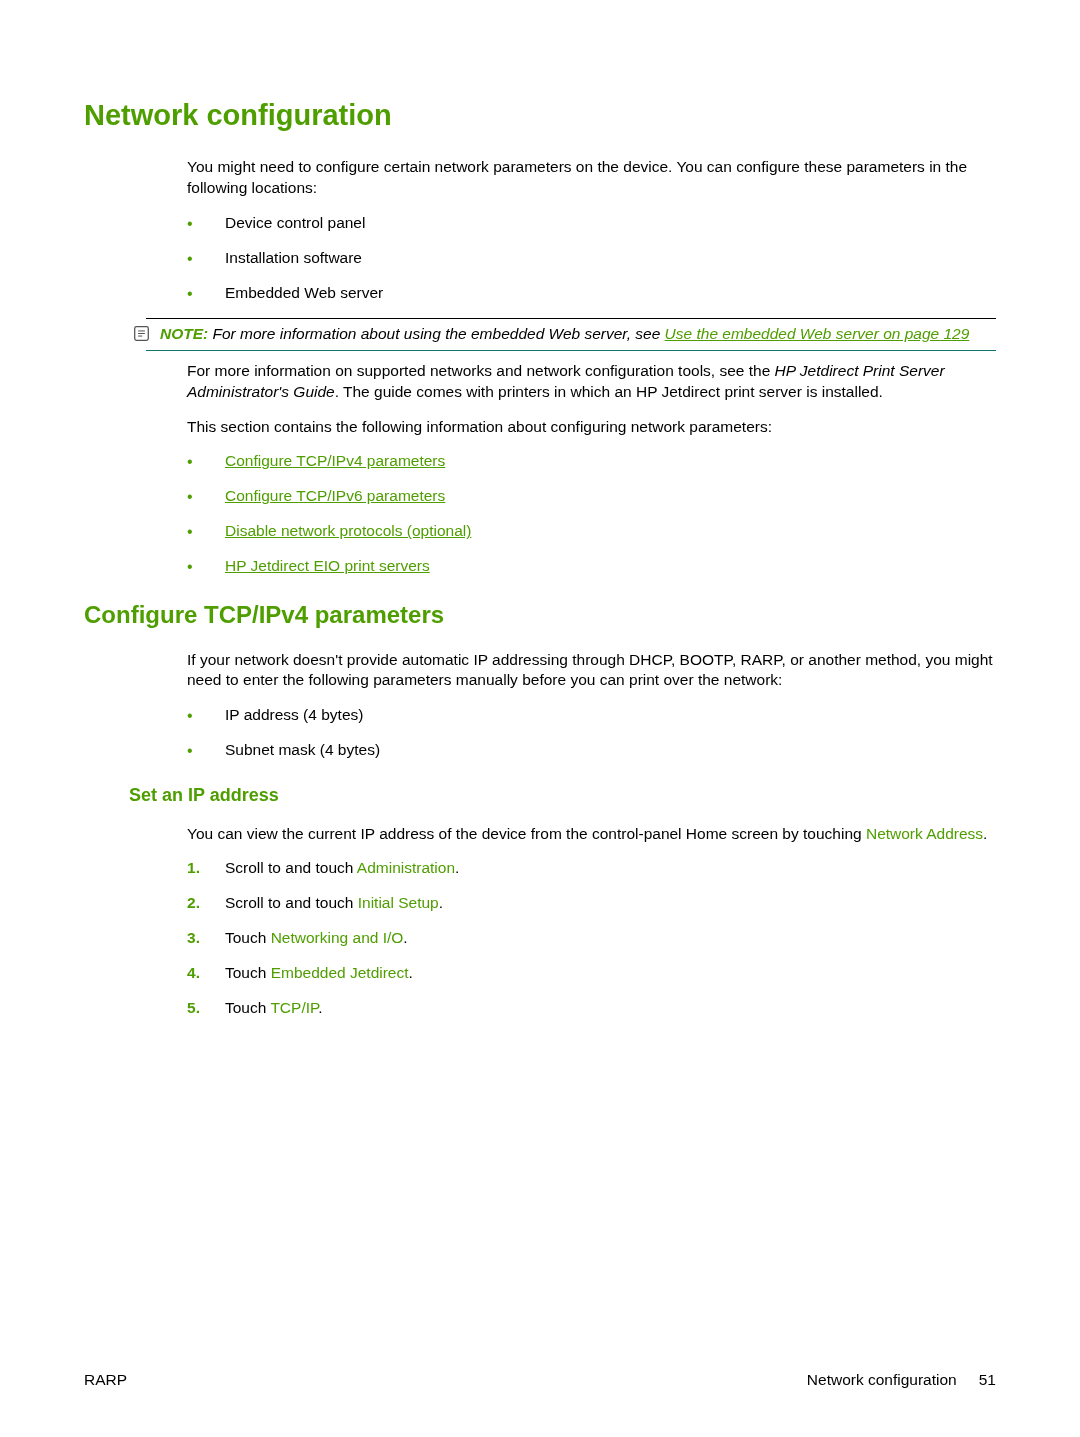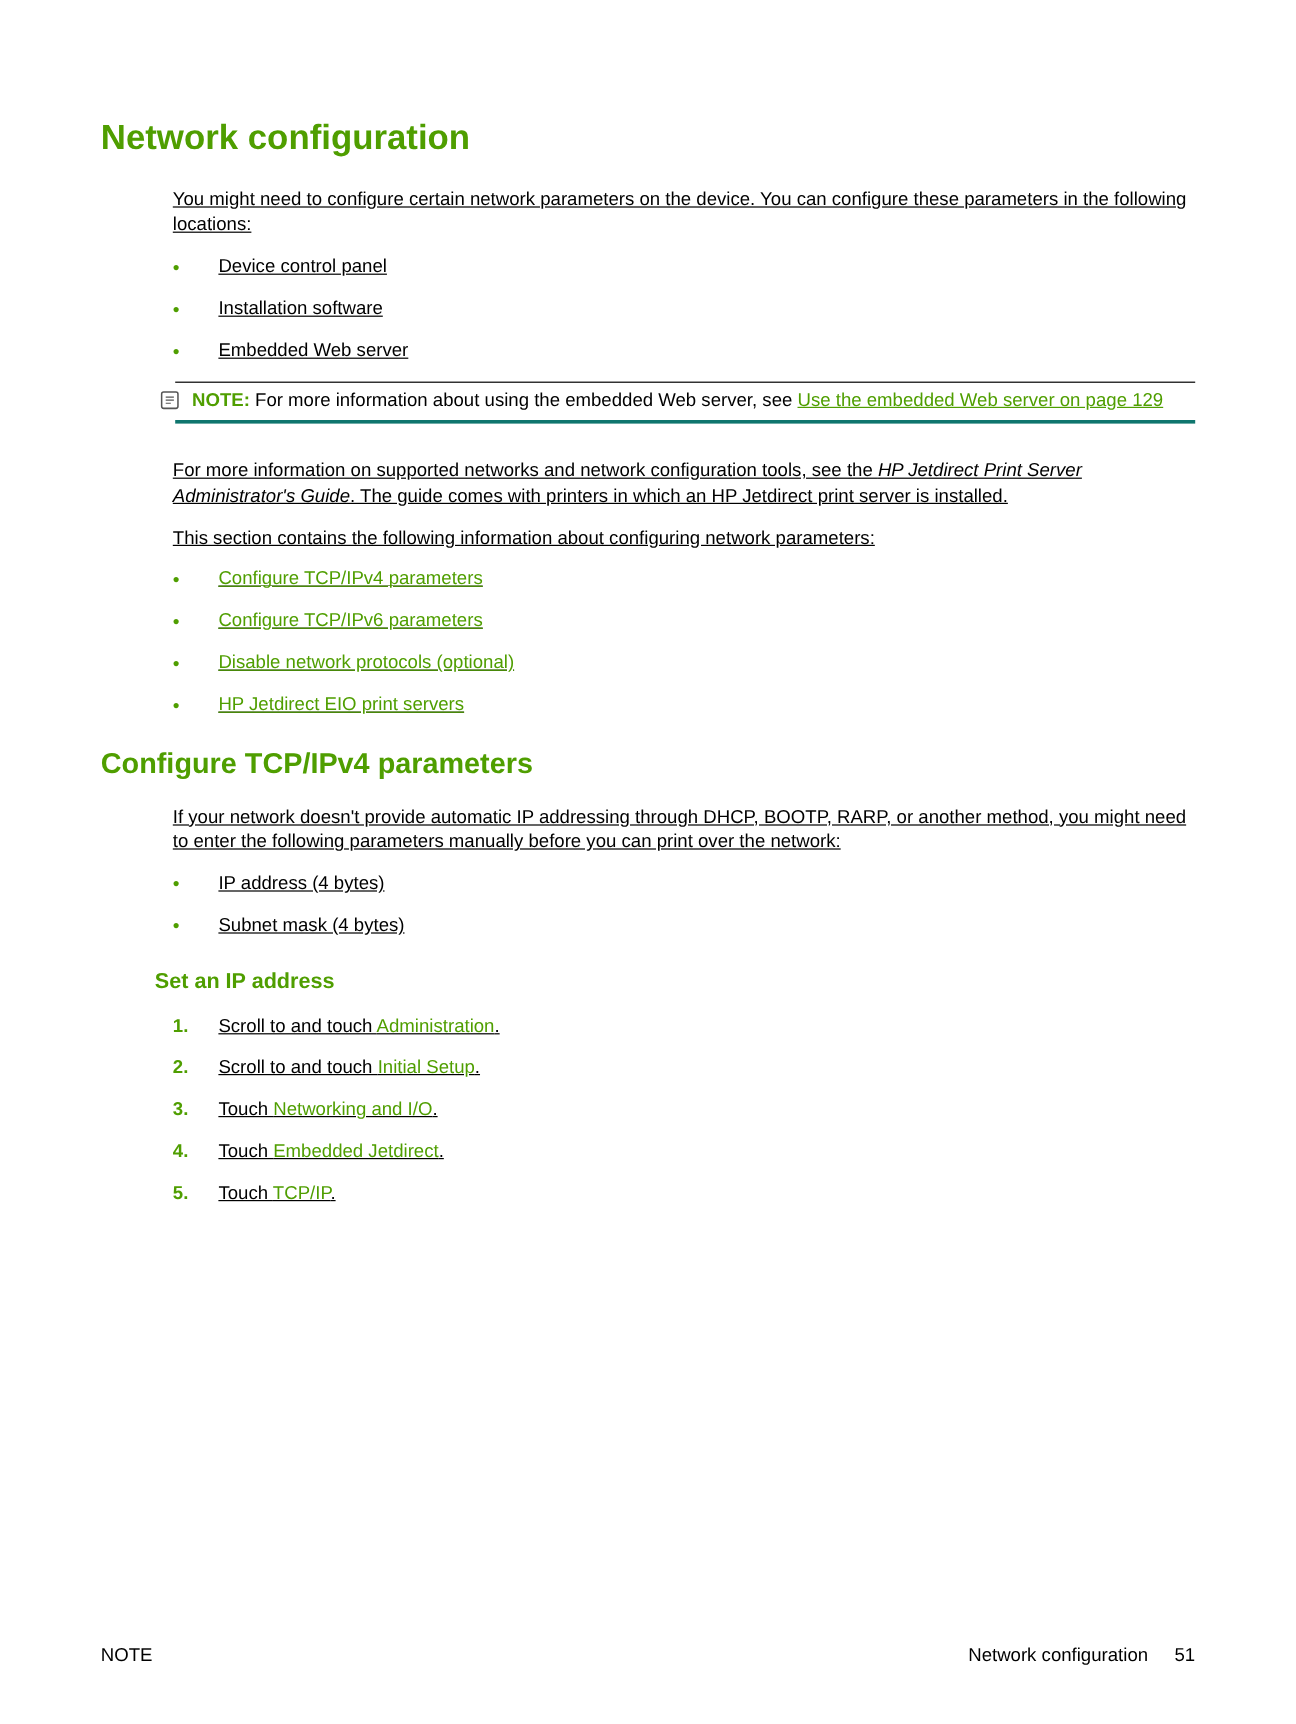--- a/index.html
+++ b/index.html
@@ -13,40 +13,41 @@
       position: relative;
       line-height: 1.35;
     }
     .page { padding: 96px 84px 0 84px; }
     h1 {
       color: #4f9e00;
       font-size: 29px;
       font-weight: bold;
       margin-bottom: 22px;
     }
-    .indent1 { margin-left: 60px; text-decoration: underline; }
+    .indent1 { margin-left: 103px; }
     .para { margin-bottom: 14px; }
     ul.bul { list-style: none; margin: 0 0 14px 0; padding: 0; }
     ul.bul > li { position: relative; padding-left: 38px; margin-bottom: 14px; }
     ul.bul > li::before {
       content: "•";
       position: absolute;
       left: 0;
       top: 0;
       color: #4f9e00;
       font-size: 16px;
     }
     .note-box {
       border-top: 1px solid #000;
-      border-bottom: 3px solid #0f766e;
+      border-bottom: 1px solid #0f766e;
       margin-left: 62px;
       margin-right: 0;
       padding: 5px 0 5px 0;
-      margin-bottom: 30px;
+      margin-bottom: 10px;
       position: relative;
+      font-style: italic;
     }
     .note-icon {
       position: absolute;
       left: -13px;
       top: 6px;
       width: 17px;
       height: 17px;
     }
     .note-content { padding-left: 14px; }
     .note-label {
@@ -142,31 +143,34 @@
 
     <ul class="bul">
       <li>IP address (4 bytes)</li>
       <li>Subnet mask (4 bytes)</li>
     </ul>
   </div>
 
   <h3>Set an IP address</h3>
 
   <div class="indent1">
+    <p class="para">
+      <span>You can view the current IP address of the device from the control-panel Home screen by touching </span><span class="ui-term">Network Address</span><span>.</span>
+    </p>
 
 
     <ol class="numlist">
       <li><span>Scroll to and touch </span><span class="ui-term">Administration</span><span>.</span></li>
       <li><span>Scroll to and touch </span><span class="ui-term">Initial Setup</span><span>.</span></li>
       <li><span>Touch </span><span class="ui-term">Networking and I/O</span><span>.</span></li>
       <li><span>Touch </span><span class="ui-term">Embedded Jetdirect</span><span>.</span></li>
       <li><span>Touch </span><span class="ui-term">TCP/IP</span><span>.</span></li>
     </ol>
   </div>
 </div>
 
 <div class="footer">
-  <span>NOTE</span>
+  <span>RARP</span>
   <span class="footer-right">
     <span>Network configuration</span>
     <span>51</span>
   </span>
 </div>
 
 </body></html>

